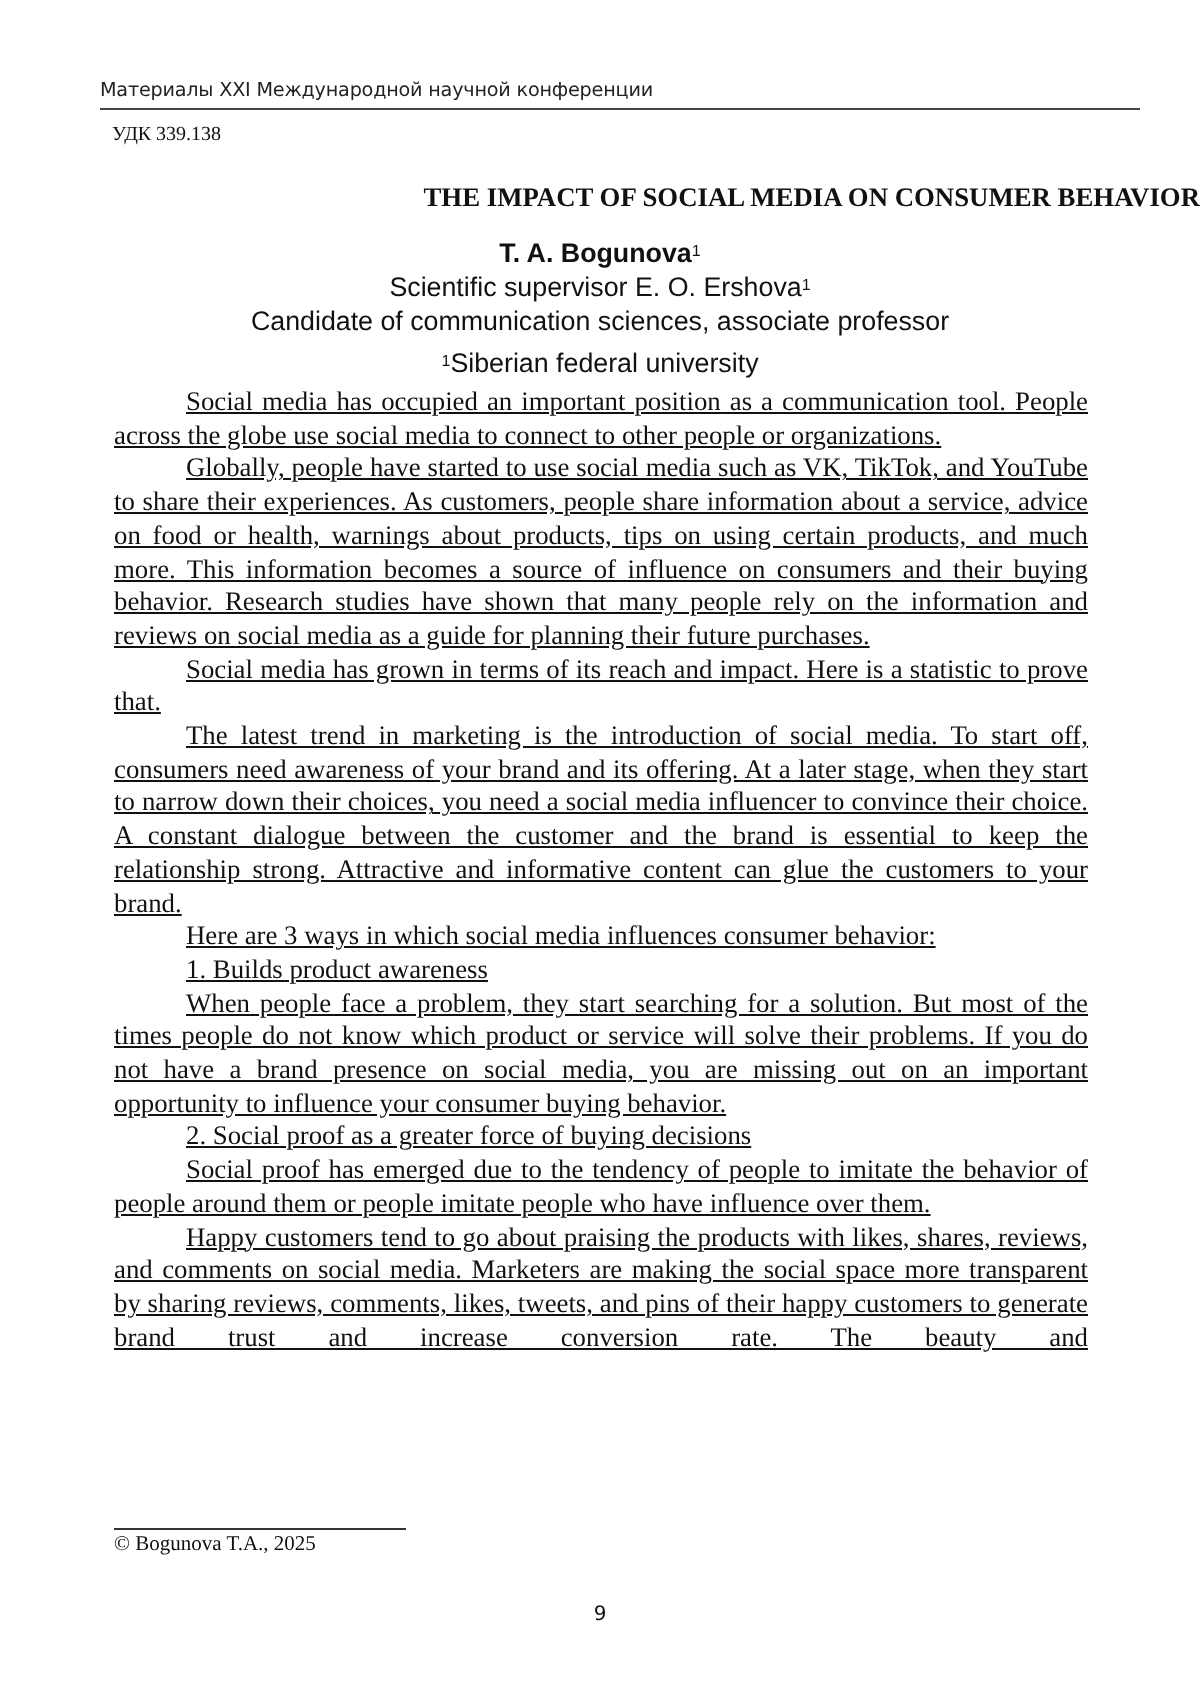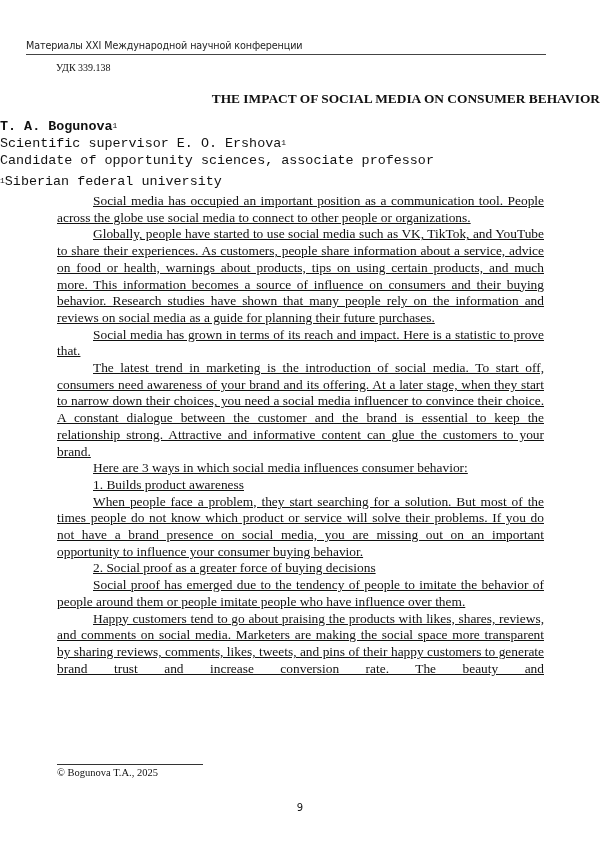--- a/index.html
+++ b/index.html
@@ -1,33 +1,33 @@
 <!DOCTYPE html>
 <html><head>
 <meta charset="utf-8">
 <style>
   html, body { margin:0; padding:0; background:#ffffff; }
   body { width:600px; height:849px; position:relative; overflow:hidden; color:#111; }
   .running-head {
-    position:absolute; left:26px; top:40px; width:520px;
+    position:absolute; left:50px; top:40px; width:520px;
     font-family:"DejaVu Sans", sans-serif; font-size:9.6px; color:#222;
     padding-bottom:3px; border-bottom:1px solid #444;
     letter-spacing:-0.1px;
   }
   .udk {
     position:absolute; left:56px; top:62px;
     font-family:"Liberation Serif", serif; font-size:10px;
   }
   .title {
     position:absolute; left:0; width:600px; top:91px; text-align:right;
     font-family:"Liberation Serif", serif; font-size:13.4px; font-weight:bold;
   }
   .authors {
-    position:absolute; left:0; width:600px; top:118px; text-align:left;
-    font-family:Liberation Mono, monospace; font-size:13.4px; line-height:17px;
+    position:absolute; left:0; width:600px; top:118px; text-align:center;
+    font-family:Liberation Sans, sans-serif; font-size:13.4px; line-height:17px;
   }
   .authors .name { font-weight:bold; }
   .authors sup { font-size:8px; vertical-align:top; position:relative; top:-1px; }
   .authors .aff { margin-top:4px; }
   .body-text {
     position:absolute; left:57px; top:193px; width:487px;
     font-family:"Liberation Serif", serif; font-size:13.4px; line-height:16.7px;
     text-align:justify;
   }
   .body-text p { margin:0; text-indent:36px;text-decoration:underline; }
@@ -50,21 +50,21 @@
 
 <div class="title">THE IMPACT OF SOCIAL MEDIA ON CONSUMER BEHAVIOR</div>
 
 <div class="authors">
   <div>
     <span class="name">T. A. Bogunova</span><sup>1</sup>
   </div>
   <div>
     <span>Scientific supervisor E. O. Ershova</span><sup>1</sup>
   </div>
-  <div>Candidate of opportunity sciences, associate professor</div>
+  <div>Candidate of communication sciences, associate professor</div>
   <div class="aff">
     <sup>1</sup><span>Siberian federal university</span>
   </div>
 </div>
 
 <div class="body-text">
   <p>Social media has occupied an important position as a communication tool. People across the globe use social media to connect to other people or organizations.</p>
   <p>Globally, people have started to use social media such as VK, TikTok, and YouTube to share their experiences. As customers, people share information about a service, advice on food or health, warnings about products, tips on using certain products, and much more. This information becomes a source of influence on consumers and their buying behavior. Research studies have shown that many people rely on the information and reviews on social media as a guide for planning their future purchases.</p>
   <p>Social media has grown in terms of its reach and impact. Here is a statistic to prove that.</p>
   <p>The latest trend in marketing is the introduction of social media. To start off, consumers need awareness of your brand and its offering. At a later stage, when they start to narrow down their choices, you need a social media influencer to convince their choice. A constant dialogue between the customer and the brand is essential to keep the relationship strong. Attractive and informative content can glue the customers to your brand.</p>

